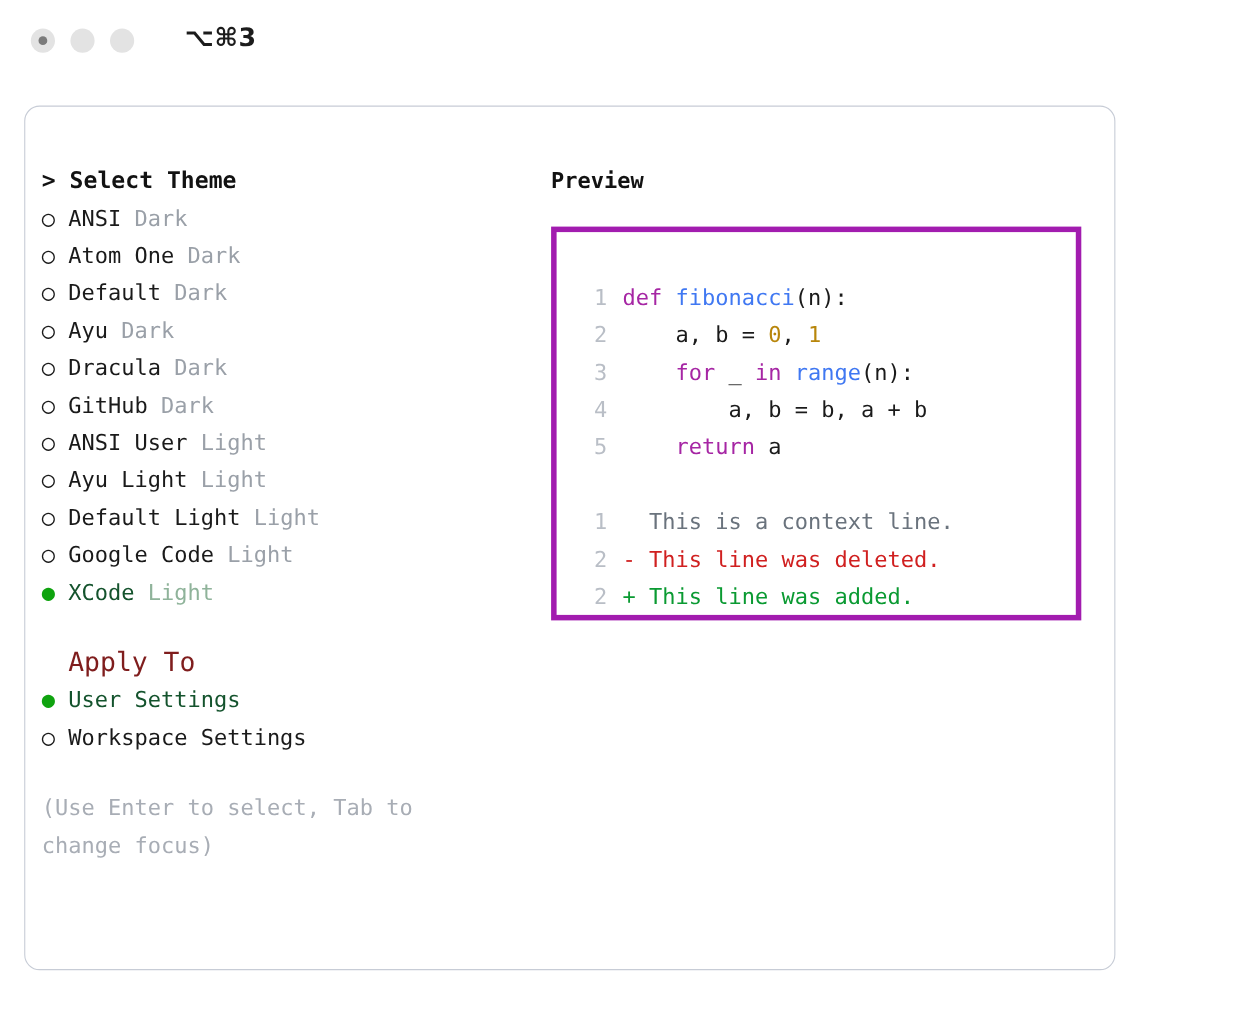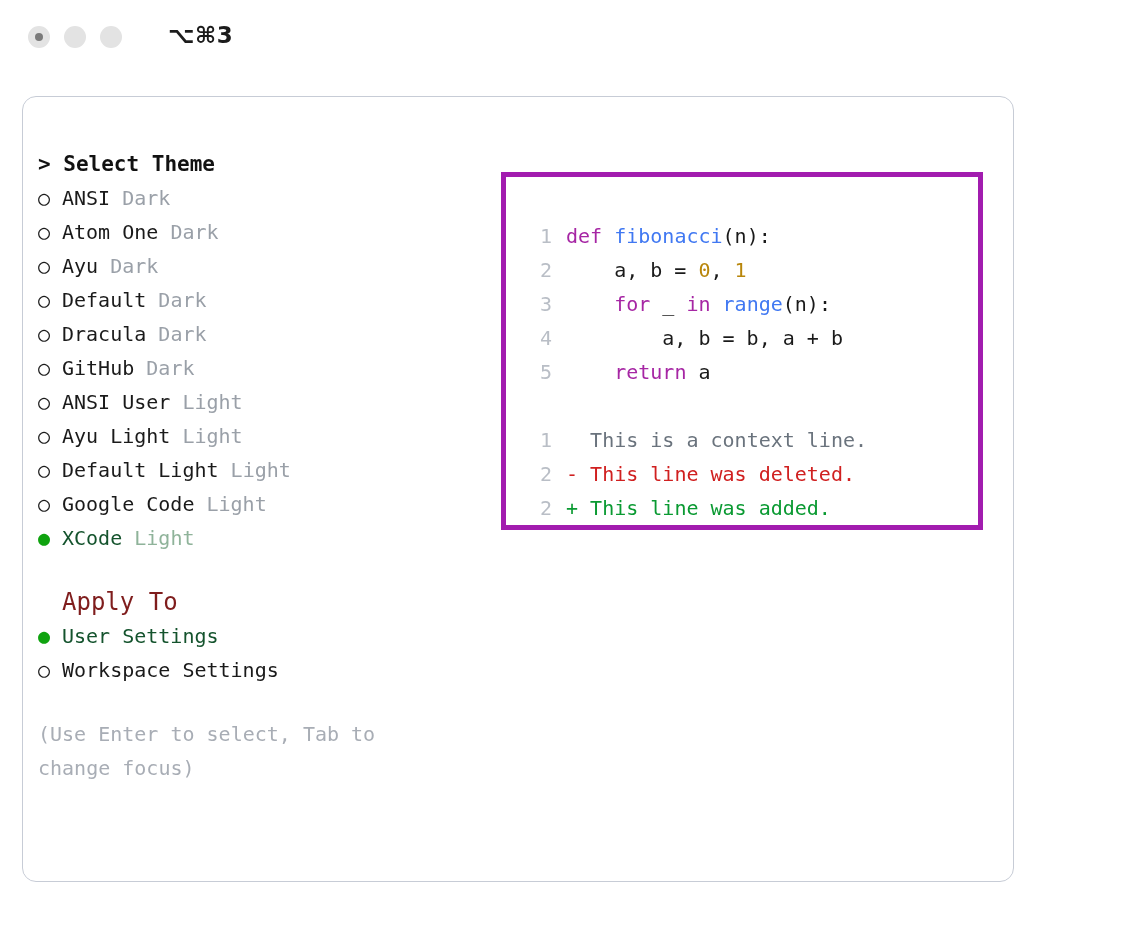--- a/index.html
+++ b/index.html
@@ -188,41 +188,42 @@
     <div class="shortcut">⌥⌘3</div>
   </div>
 
   <div class="panel">
 
     <div class="col-left">
       <div class="heading">&gt; Select Theme</div>
       <div id="theme-rows">
           <div class="row"><span class="bullet">○</span><span class="label">ANSI</span><span> </span><span class="tag">Dark</span></div>
           <div class="row"><span class="bullet">○</span><span class="label">Atom One</span><span> </span><span class="tag">Dark</span></div>
+          <div class="row"><span class="bullet">○</span><span class="label">Default</span><span> </span><span class="tag">Dark</span></div>
           <div class="row"><span class="bullet">○</span><span class="label">Ayu</span><span> </span><span class="tag">Dark</span></div>
-          <div class="row"><span class="bullet">○</span><span class="label">Default</span><span> </span><span class="tag">Dark</span></div>
           <div class="row"><span class="bullet">○</span><span class="label">Dracula</span><span> </span><span class="tag">Dark</span></div>
           <div class="row"><span class="bullet">○</span><span class="label">GitHub</span><span> </span><span class="tag">Dark</span></div>
           <div class="row"><span class="bullet">○</span><span class="label">ANSI User</span><span> </span><span class="tag">Light</span></div>
           <div class="row"><span class="bullet">○</span><span class="label">Ayu Light</span><span> </span><span class="tag">Light</span></div>
           <div class="row"><span class="bullet">○</span><span class="label">Default Light</span><span> </span><span class="tag">Light</span></div>
           <div class="row"><span class="bullet">○</span><span class="label">Google Code</span><span> </span><span class="tag">Light</span></div>
           <div class="row selected"><span class="bullet sel">●</span><span class="label">XCode</span><span> </span><span class="tag">Light</span></div>
         </div>
 
       <div class="spacer"></div>
       <div class="apply-head">Apply To</div>
       <div id="apply-rows">
           <div class="row selected"><span class="bullet sel">●</span><span class="label">User Settings</span></div>
           <div class="row"><span class="bullet">○</span><span class="label">Workspace Settings</span></div>
         </div>
 
       <div class="hint">(Use Enter to select, Tab to change focus)</div>
     </div>
 
     <div class="col-right">
+      <div class="preview-title">Preview</div>
       <div class="preview-box">
         <div class="code" id="preview-code"><div><span class="ln">1</span><span class="kw">def </span><span class="fn">fibonacci</span><span class="plain">(n):</span></div><div><span class="ln">2</span><span class="plain">    a, b = </span><span class="num">0</span><span class="plain">, </span><span class="num">1</span></div><div><span class="ln">3</span><span class="plain">    </span><span class="kw">for</span><span class="plain"> _ </span><span class="kw">in</span><span class="plain"> </span><span class="fn">range</span><span class="plain">(n):</span></div><div><span class="ln">4</span><span class="plain">        a, b = b, a + b</span></div><div><span class="ln">5</span><span class="plain">    </span><span class="kw">return</span><span class="plain"> a</span></div><div class="gap"></div><div><span class="ln">1</span><span class="diff-ctx">  </span><span class="diff-ctx">This is a context line.</span></div><div><span class="ln">2</span><span class="diff-del">- </span><span class="diff-del">This line was deleted.</span></div><div><span class="ln">2</span><span class="diff-add">+ </span><span class="diff-add">This line was added.</span></div></div>
       </div>
     </div>
 
   </div>
 </div>
 
 </body></html>

